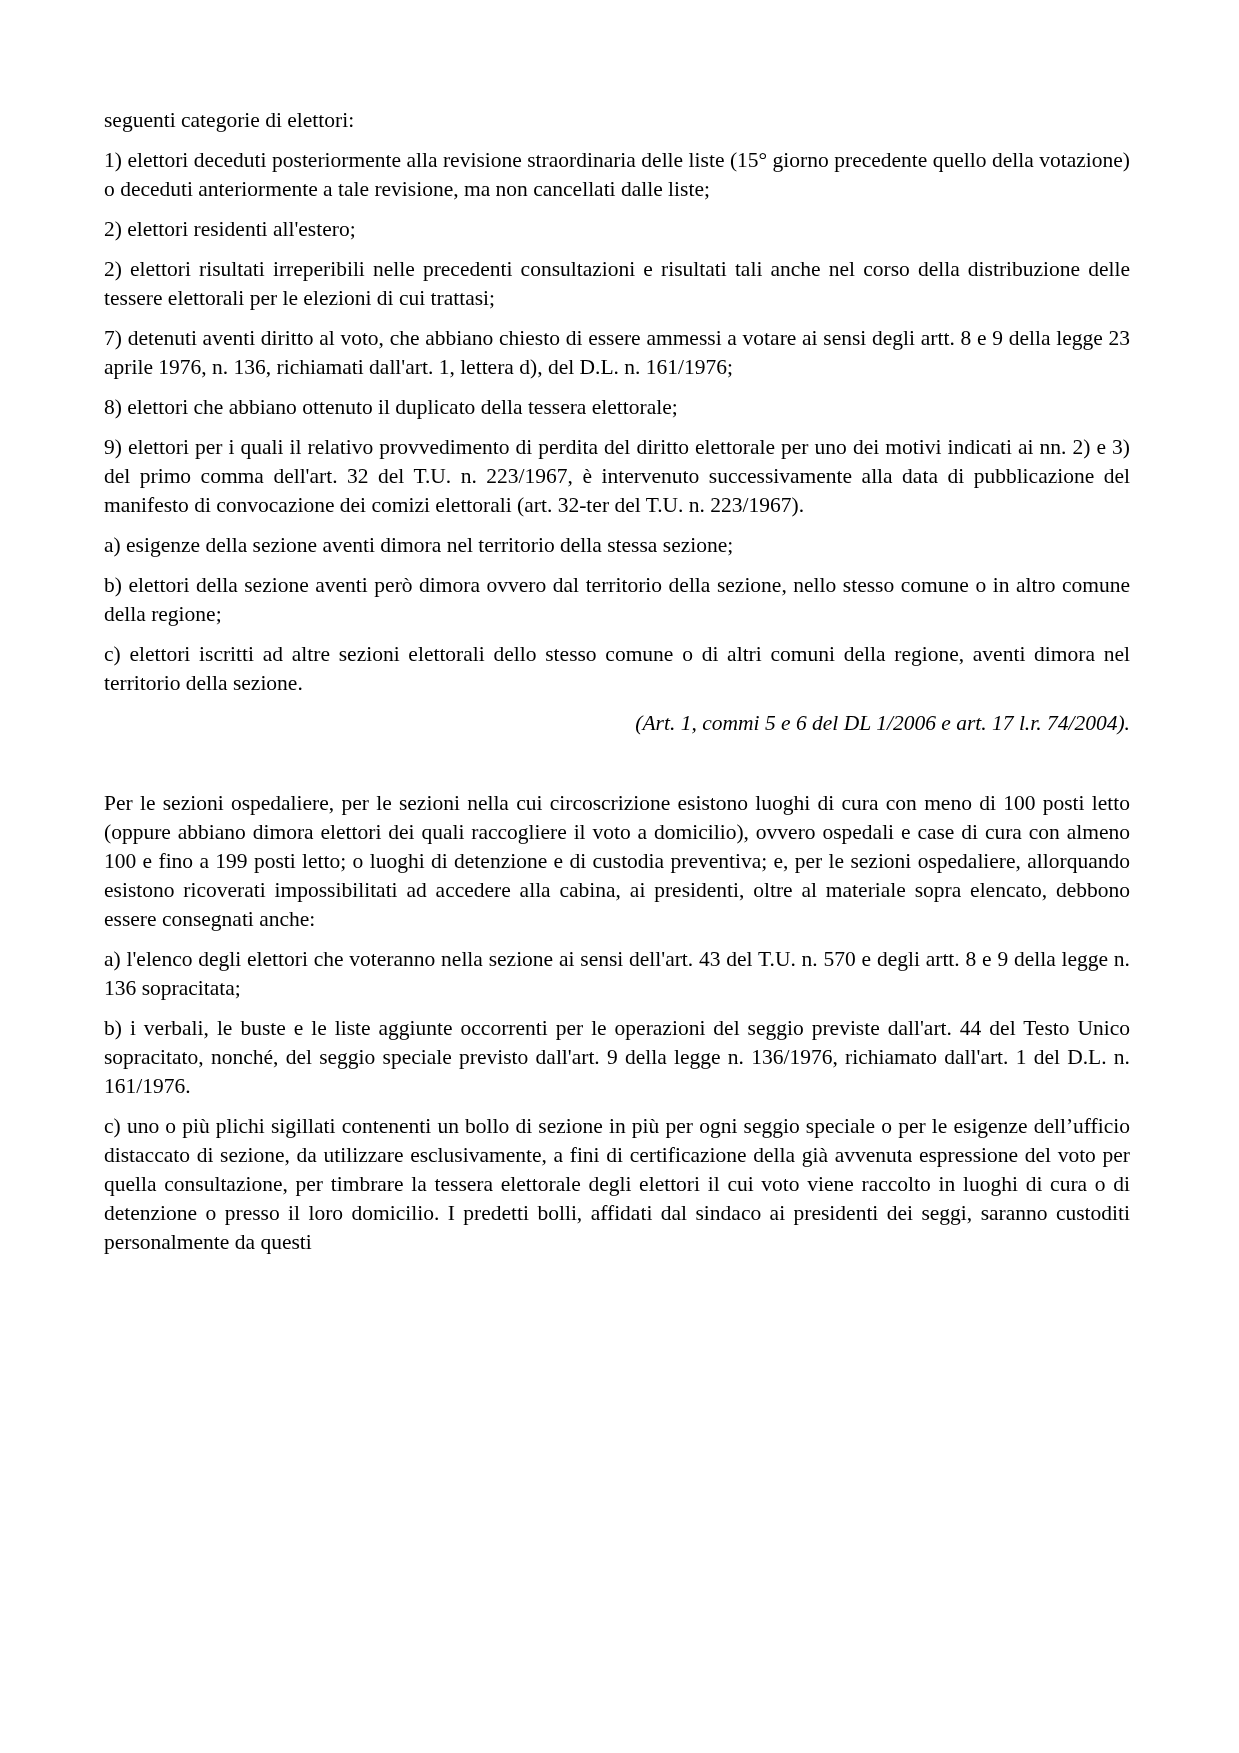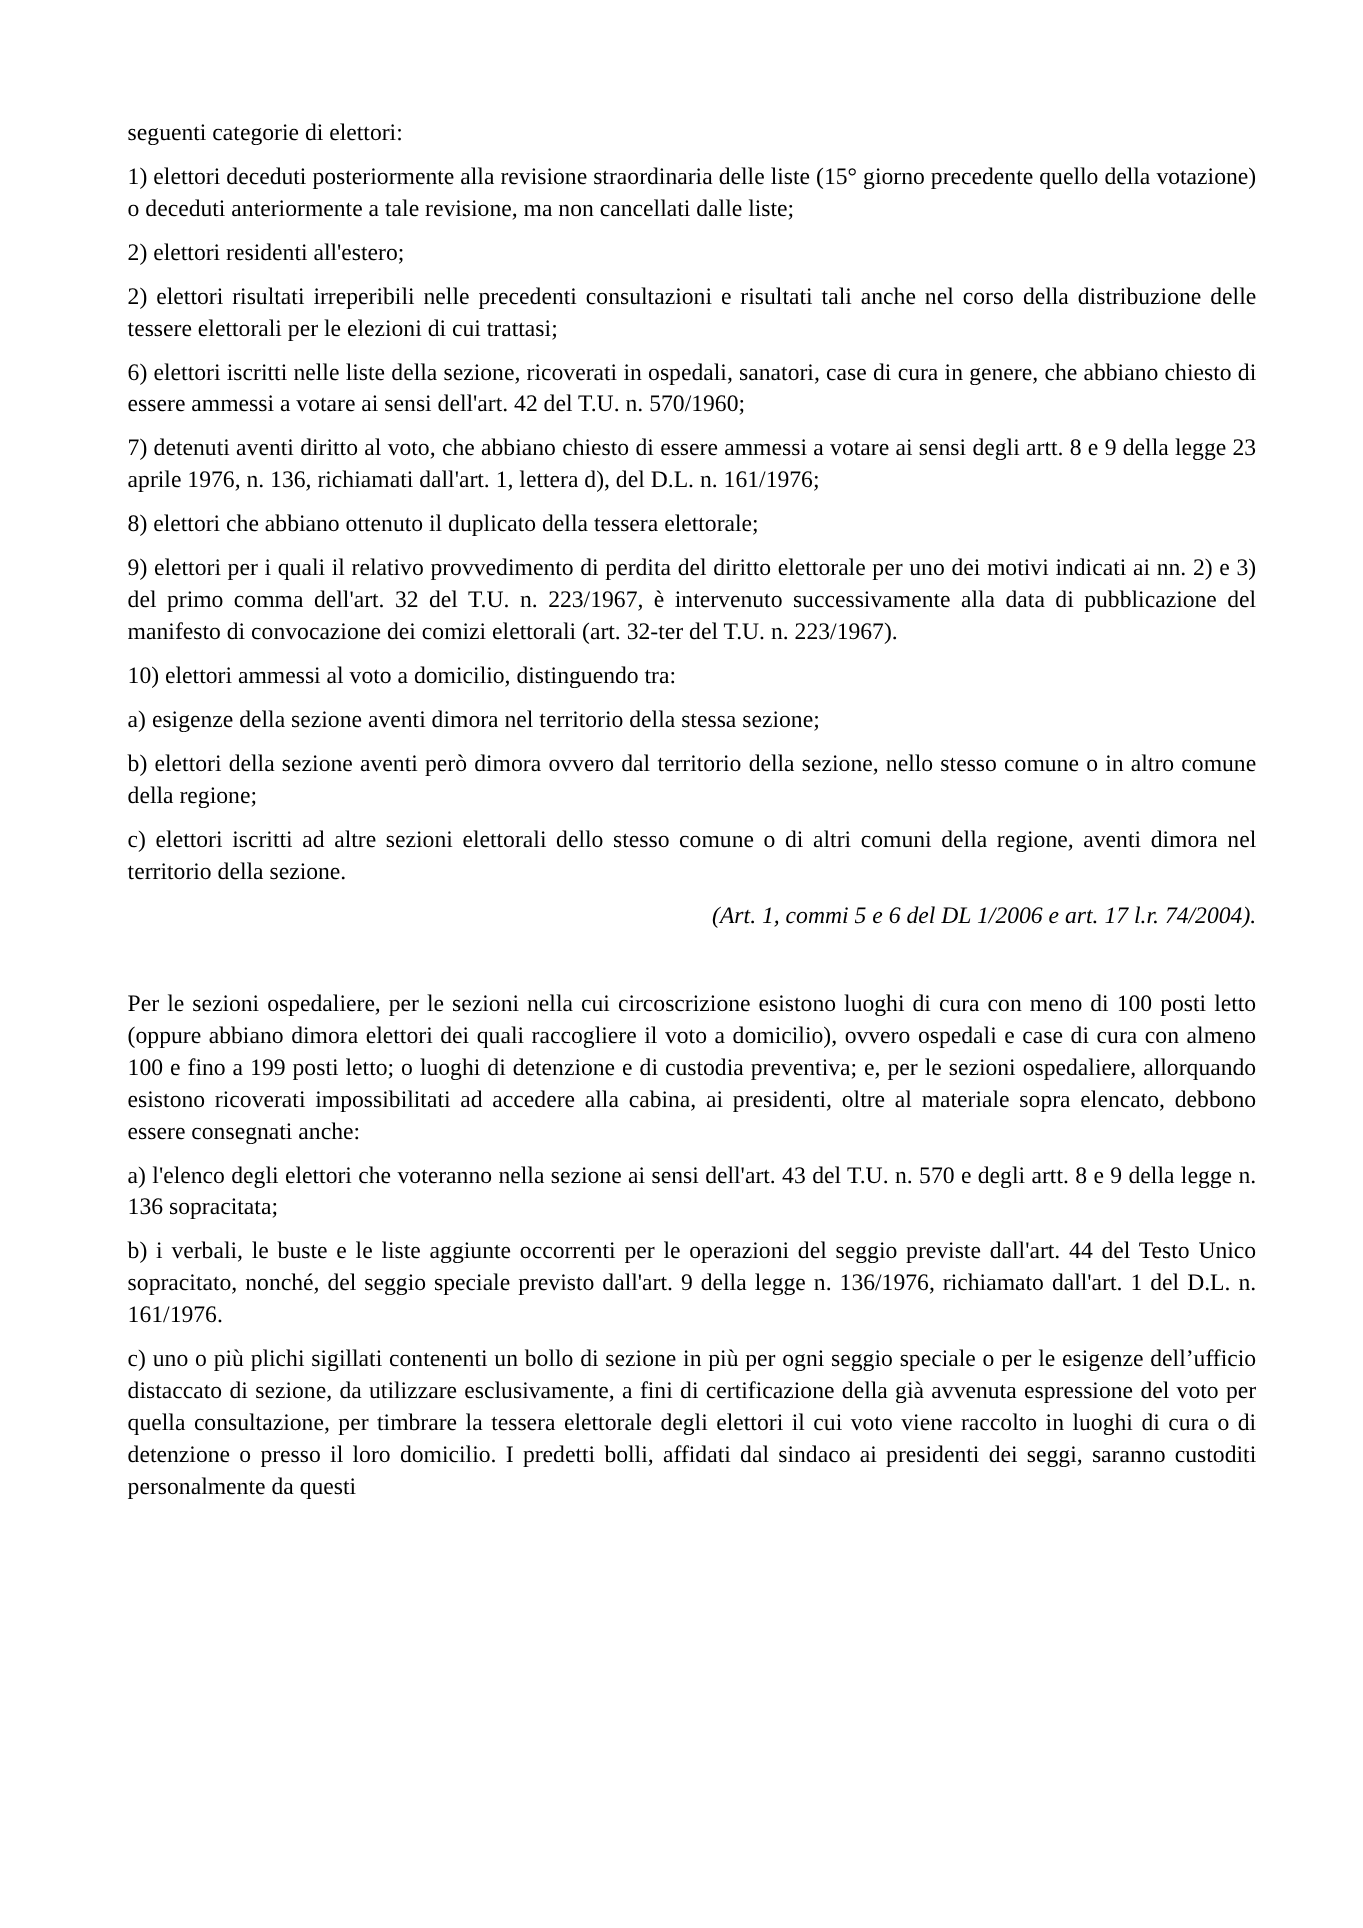--- a/index.html
+++ b/index.html
@@ -16,21 +16,21 @@
   }
   .page {
     position: absolute;
     left: 0; top: 0;
     width: 1239px;
     height: 1753px;
     background: #ffffff;
   }
   .doc-body {
     position: absolute;
-    left: 116px;
+    left: 104px;
     top: 106px;
     width: 1026px;
     font-size: 21.5px;
     line-height: 29px;
     text-align: justify;
     text-justify: inter-word;
   }
   .doc-body p {
     margin: 0 0 11px 0;
   }
@@ -45,25 +45,23 @@
 </style>
 </head>
 <body>
 
 <div class="page">
   <div class="doc-body">
     <p>seguenti categorie di elettori:</p>
     <p>1) elettori deceduti posteriormente alla revisione straordinaria delle liste (15° giorno precedente quello della votazione) o deceduti anteriormente a tale revisione, ma non cancellati dalle liste;</p>
     <p>2) elettori residenti all'estero;</p>
     <p>2) elettori risultati irreperibili nelle  precedenti consultazioni e risultati tali anche nel corso della distribuzione delle tessere elettorali  per le elezioni di cui trattasi;</p>
-    <p>6) elettori iscritti nelle liste della sezione, ricoverati in ospedali, sanatori, case di cura in genere, che abbiano chiesto di essere ammessi a votare ai sensi dell'art. 42 del T.U. n. 570/1960;</p>
     <p>7) detenuti aventi diritto al voto, che abbiano chiesto di essere ammessi a votare ai sensi degli artt. 8 e 9 della legge 23 aprile 1976, n. 136, richiamati dall'art. 1, lettera d), del D.L. n. 161/1976;</p>
     <p>8) elettori che abbiano ottenuto il duplicato della tessera elettorale;</p>
     <p>9) elettori per i quali il relativo provvedimento di perdita del diritto elettorale per uno dei motivi indicati ai nn. 2) e 3) del primo comma dell'art. 32 del T.U. n. 223/1967, è intervenuto successivamente alla data di pubblicazione del manifesto di convocazione dei comizi elettorali (art. 32-ter del T.U. n. 223/1967).</p>
-    <p>10) elettori ammessi al voto a domicilio, distinguendo tra:</p>
     <p>a) esigenze della sezione aventi dimora nel territorio della stessa sezione;</p>
     <p>b) elettori della sezione aventi però dimora ovvero dal territorio della sezione, nello stesso comune o in altro comune della regione;</p>
     <p>c) elettori iscritti ad altre sezioni elettorali dello stesso comune o di altri comuni della regione, aventi dimora nel territorio della sezione.</p>
     <p class="italic">(Art. 1, commi 5 e 6 del DL 1/2006 e art. 17 l.r. 74/2004).</p>
     <p class="spacer"></p>
     <p>Per le sezioni ospedaliere, per le sezioni nella cui circoscrizione esistono luoghi di cura con meno di 100 posti letto (oppure abbiano dimora elettori dei quali raccogliere il voto a domicilio), ovvero ospedali e case di cura con almeno 100 e fino a 199 posti letto; o luoghi di detenzione e di custodia preventiva; e, per le sezioni ospedaliere, allorquando esistono ricoverati impossibilitati ad accedere alla cabina, ai presidenti, oltre al materiale sopra elencato, debbono essere consegnati anche:</p>
     <p>a) l'elenco degli elettori che voteranno nella sezione ai sensi dell'art. 43 del T.U. n. 570 e degli artt. 8 e 9 della legge n. 136 sopracitata;</p>
     <p>b) i verbali, le buste e le liste aggiunte occorrenti per le operazioni del seggio previste dall'art. 44 del Testo Unico sopracitato, nonché, del seggio speciale previsto dall'art. 9 della legge n. 136/1976, richiamato dall'art. 1 del D.L. n. 161/1976.</p>
     <p>c) uno o più plichi sigillati contenenti un bollo di sezione in più per ogni seggio speciale o per le esigenze dell’ufficio distaccato di sezione, da utilizzare esclusivamente, a fini di certificazione della già avvenuta espressione del voto per quella consultazione, per timbrare la tessera elettorale degli elettori il cui voto viene raccolto in luoghi di cura o di detenzione o presso il loro domicilio. I predetti bolli, affidati dal sindaco ai presidenti dei seggi, saranno custoditi personalmente da questi</p>
   </div>

